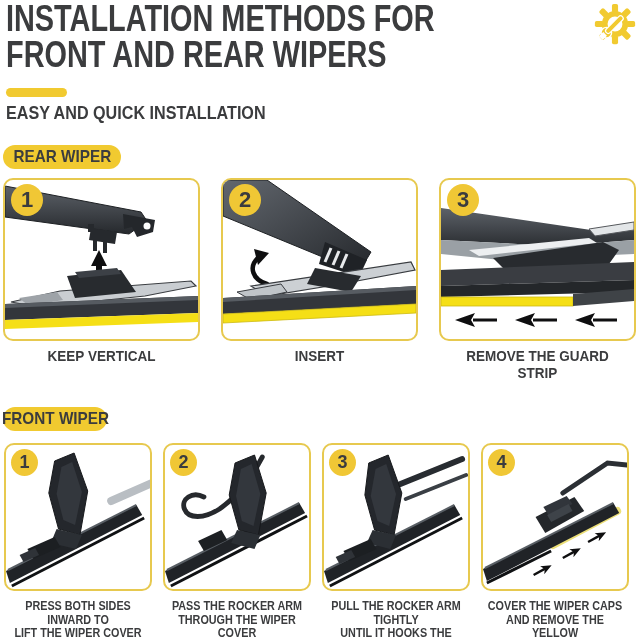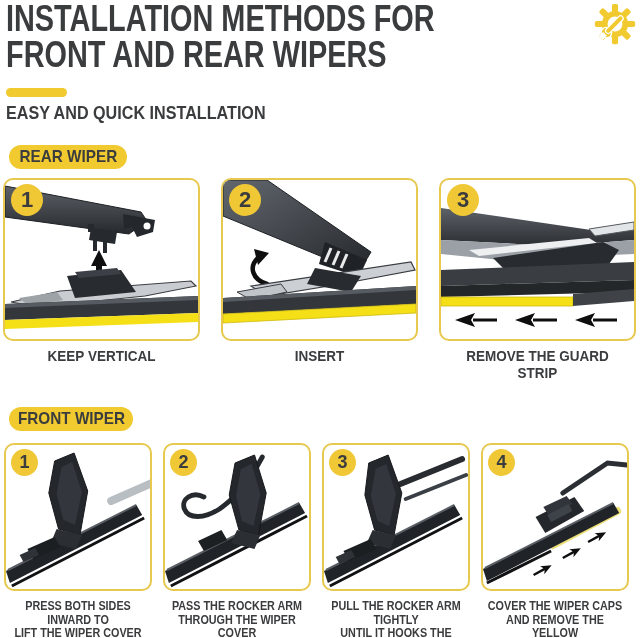--- a/index.html
+++ b/index.html
@@ -17,25 +17,25 @@
   #title2{top:37px;}
   .header-icon{position:absolute;left:594px;top:3px;width:42px;height:42px;}
   .divider-bar{position:absolute;left:6px;top:88px;width:61px;height:9px;border-radius:5px;background:#f1ca30;}
   .subtitle{
     position:absolute;left:6px;top:102px;font-weight:800;font-size:19px;white-space:nowrap;
     transform:scaleX(0.85);transform-origin:left top;
   }
   .pill{
     position:absolute;background:#f1ca30;border-radius:13px;height:24px;
     display:flex;align-items:center;justify-content:center;
-    font-weight:800;font-size:17px;color:#3b3c3e;margin-left:6px;
+    font-weight:800;font-size:17px;color:#3b3c3e;
   }
   .pill span{transform:scaleX(0.9);white-space:nowrap;}
   #rear-pill{left:3px;top:145px;width:118px;}
-  #front-pill{left:3px;top:407px;width:124px;}
+  #front-pill{left:3px;top:407px;width:104px;}
   .panel{
     position:absolute;background:#fff;border:2px solid #e7c94f;border-radius:10px;
     overflow:hidden;box-sizing:border-box;
   }
   .panel svg{position:absolute;left:0;top:0;width:100%;height:100%;}
   .rear-panel{top:178px;width:197px;height:163px;}
   #rp1{left:3px;} #rp2{left:221px;} #rp3{left:439px;}
   .front-panel{top:443px;width:148px;height:148px;}
   #fp1{left:4px;} #fp2{left:163px;} #fp3{left:322px;} #fp4{left:481px;}
   .badge{

